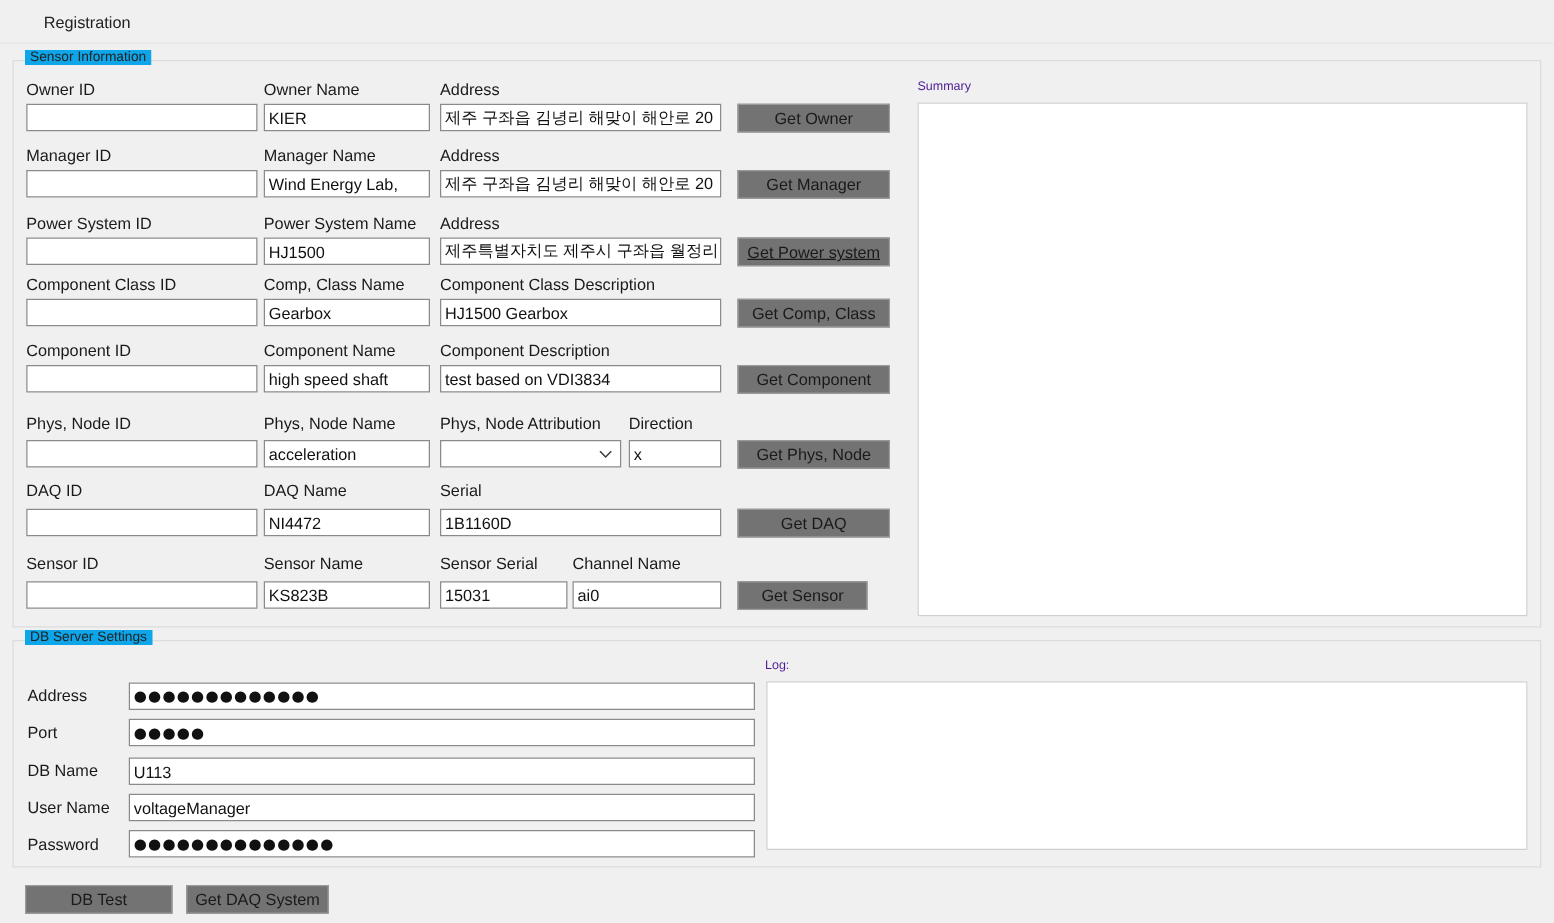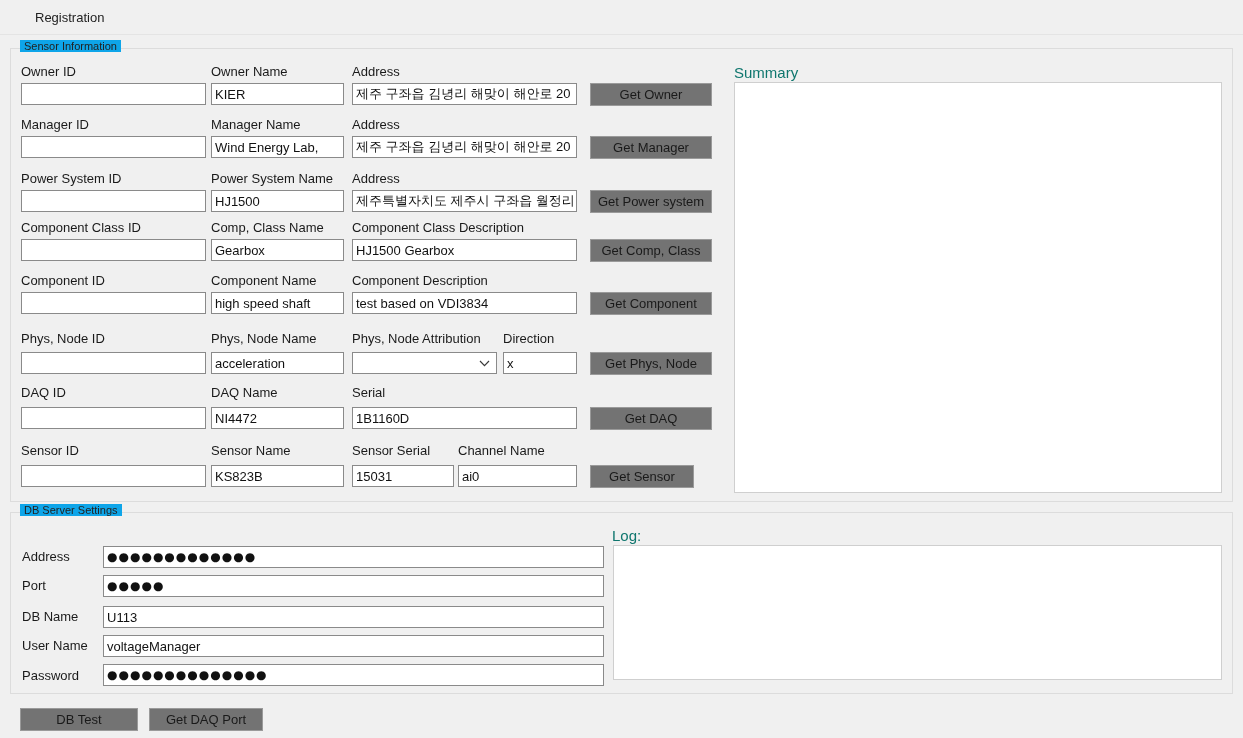--- a/index.html
+++ b/index.html
@@ -135,22 +135,22 @@
     line-height: 21px;
     height: 23px;
     white-space: nowrap;
     cursor: default;
     padding: 0;
   }
 
   
   .panel-label {
     position: absolute;
-    font-size: 15px;
-    color: #0f766e;
+    font-size: 10px;
+    color: #4c1d95;
     white-space: nowrap;
   }
   .whitepanel {
     position: absolute;
     background: #ffffff;
     border: 1px solid #cfcfcf;
     box-sizing: border-box;
     overflow: hidden;
   }
 </style>
@@ -182,21 +182,21 @@
   <div class="fld-label" style="left:352px; top:117px;">Address</div>
   <input class="txtbox" style="left: 352px; top: 136px; width: 225px;" value="제주 구좌읍 김녕리 해맞이 해안로 20">
   <button class="btn" style="left:590px; top:136px; width:122px;">Get Manager</button>
 
   <div class="fld-label" style="left:21px; top:171px;">Power System ID</div>
   <input class="txtbox" style="left: 21px; top: 190px; width: 185px;" value="">
   <div class="fld-label" style="left:211px; top:171px;">Power System Name</div>
   <input class="txtbox" style="left: 211px; top: 190px; width: 133px;" value="HJ1500">
   <div class="fld-label" style="left:352px; top:171px;">Address</div>
   <input class="txtbox" style="left: 352px; top: 190px; width: 225px;" value="제주특별자치도 제주시 구좌읍 월정리">
-  <button class="btn" style="left:590px; top:190px; width:122px;">Get Power system</button>
+  <button class="btn" style="left:590px; top:190px; width:122px;text-decoration:underline;">Get Power system</button>
 
   <div class="fld-label" style="left:21px; top:220px;">Component Class ID</div>
   <input class="txtbox" style="left: 21px; top: 239px; width: 185px;" value="">
   <div class="fld-label" style="left:211px; top:220px;">Comp, Class Name</div>
   <input class="txtbox" style="left: 211px; top: 239px; width: 133px;" value="Gearbox">
   <div class="fld-label" style="left:352px; top:220px;">Component Class Description</div>
   <input class="txtbox" style="left: 352px; top: 239px; width: 225px;" value="HJ1500 Gearbox">
   <button class="btn" style="left:590px; top:239px; width:122px;">Get Comp, Class</button>
 
   <div class="fld-label" style="left:21px; top:273px;">Component ID</div>
@@ -265,15 +265,15 @@
 
   <div class="fld-label" style="left:22px; top:668px;">Password</div>
   <input class="txtbox dots" style="left: 103px; top: 664px; width: 501px;" value="●●●●●●●●●●●●●●">
 
   <div class="panel-label" style="left:612px; top:527px;">Log:</div>
   <div class="whitepanel" style="left:613px; top:545px; width:609px; height:135px;">
     <div style="padding:3px 4px; font-size:13px; color:#111; white-space:pre-wrap;"></div>
   </div>
 
   <button class="btn" style="left:20px; top:708px; width:118px;">DB Test</button>
-  <button class="btn" style="left:149px; top:708px; width:114px;">Get DAQ Port</button>
+  <button class="btn" style="left:149px; top:708px; width:114px;">Get DAQ System</button>
 
 </div>
 
 </body></html>

